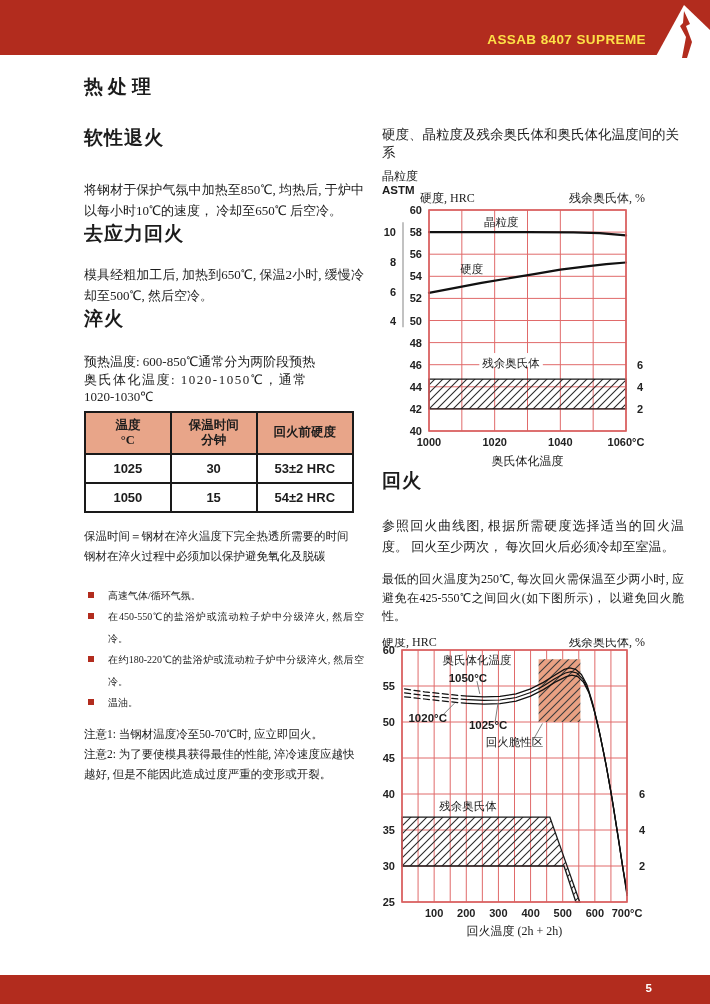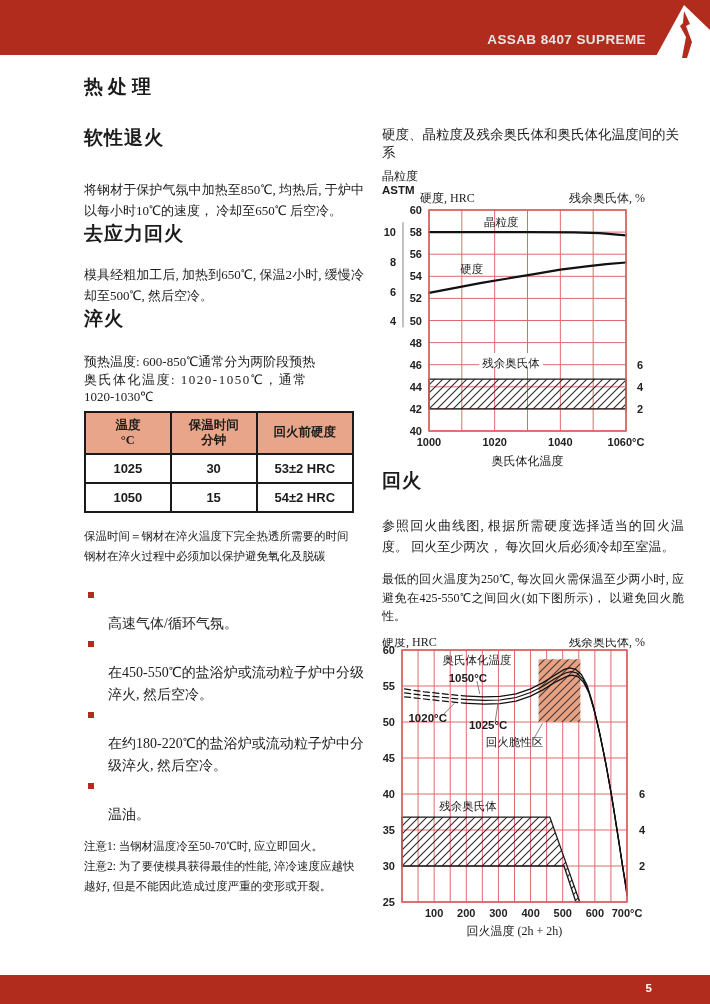--- a/index.html
+++ b/index.html
@@ -1,20 +1,20 @@
 <!DOCTYPE html>
 <html><head>
 <meta charset="utf-8">
 <style>
   html,body{margin:0;padding:0;background:#e9e9e9;}
   .page{position:relative;width:710px;height:1004px;background:#ffffff;overflow:hidden;
         font-family:"Liberation Serif",serif;color:#1c1c1c;margin:0 auto;}
   
   .hdr{position:absolute;top:0;left:0;width:710px;height:55px;background:#b22c1e;}
-  .hdr-title{position:absolute;right:64px;bottom:8px;color:#e5e5e5;
+  .hdr-title{position:absolute;right:64px;bottom:8px;color:#fde047;
              font-family:"Liberation Sans",sans-serif;font-weight:bold;font-size:13.5px;letter-spacing:.4px;}
   .logo{position:absolute;right:0;top:0;width:66px;height:64px;}
   
   .ftr{position:absolute;left:0;bottom:0;width:710px;height:29px;background:#b22c1e;}
   .ftr-num{position:absolute;right:58px;top:7px;color:#fff;font-family:"Liberation Sans",sans-serif;
            font-size:11.5px;font-weight:bold;}
   
   .main-title{position:absolute;left:84px;top:74px;font-size:19px;font-weight:bold;letter-spacing:5px;}
   
   .col-left{position:absolute;left:84px;top:125px;width:280px;}
@@ -32,21 +32,21 @@
   table.hq th,table.hq td{border:2px solid #1a1a1a;text-align:center;padding:0;}
   table.hq th{background:#e8a589;font-weight:bold;font-size:12.5px;height:40px;
               white-space:pre-line;line-height:15px;}
   table.hq td{height:27px;font-family:"Liberation Sans",sans-serif;font-weight:600;font-size:13px;}
   .tnote{margin-top:13px;font-size:11.5px;line-height:20px;}
   .s4-head{margin-top:85px;}
   
   .bullets{margin-top:19px;}
   .bullet{display:flex;align-items:flex-start;margin:0;}
   .bullet .sq{flex:0 0 auto;width:6px;height:6px;background:#b22c1e;margin:7px 14px 0 4px;}
-  .bullet .bt{font-size:14px;line-height:21.5px;text-align:justify;margin-top:28px;}
+  .bullet .bt{font-size:10px;line-height:21.5px;text-align:justify;}
   .fnotes{margin-top:10px;font-size:11.5px;line-height:20px;}
   .fnotes div{margin:0;}
   
   .c1-title{margin-top:5px;font-size:13.5px;line-height:17.5px;}
   .chart-svg{display:block;}
   #chart1-svg{margin-top:7px;}
   .temper-head{margin-top:13px;}
   .temper-p{margin-top:21px;font-size:13px;line-height:21px;text-align:justify;}
   .temper-p2{margin-top:0;font-size:12px;line-height:18.5px;text-align:justify;}
   .c2-title{margin-top:3px;font-size:13px;font-weight:bold;}

